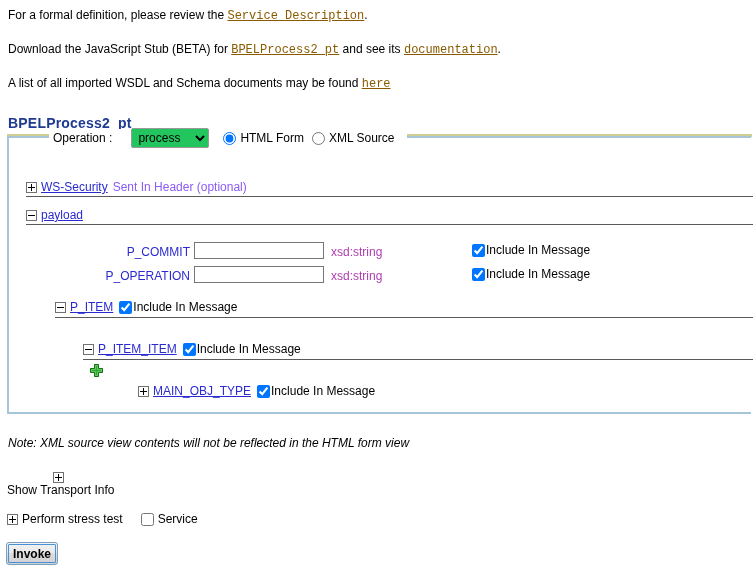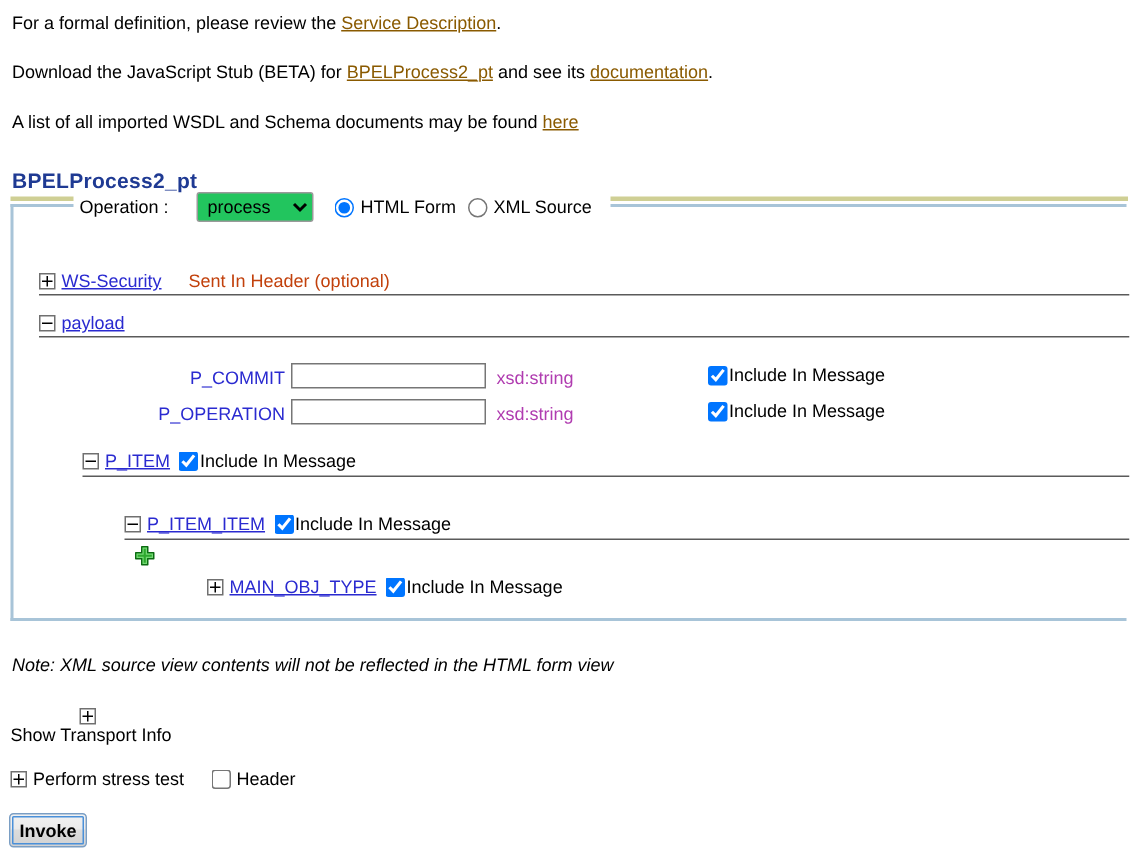--- a/index.html
+++ b/index.html
@@ -28,20 +28,21 @@
     font-size: 12px;
     color: #000;
   }
   .intro .p1 { margin-top: 8px; }
   .intro .p2 { margin-top: 19px; }
   .intro .p3 { margin-top: 19px; }
 
   a.lnk {
     color: #8a5a00;
     text-decoration: underline;
+    font-family: Liberation Mono, monospace;
   }
   .ital { }
 
   
   .svc-title-wrap {
     margin-top: 24px;
     padding: 0 8px;
   }
   .svc-title {
     font-size: 14px;
@@ -155,22 +156,22 @@
     width: 1px;
     height: 7px;
     background: #000;
   }
   .node-link {
     color: #2a2ad0;
     text-decoration: underline;
     cursor: pointer;
   }
   .node-plain {
-    color: #c2410c;
-    margin-left: 18px;
+    color: #8b5cf6;
+    margin-left: 5px;
   }
 
   
   .cb-wrap {
     display: inline-flex;
     align-items: center;
     margin-left: 6px;
   }
   .cb-wrap input[type="checkbox"] {
     margin: 0 1px 0 0;
@@ -372,17 +373,17 @@
 <div class="bottom-row" style="left:7px; top:472px;flex-direction:column;">
   <span class="toggle plus"></span>
   <span class="txtlbl">Show Transport Info</span>
 </div>
 
 <div class="bottom-row" style="left:7px; top:512px;">
   <span class="toggle plus"></span>
   <span class="txtlbl">Perform stress test</span>
   <span class="cb-wrap" style="margin-left:18px;">
     <input type="checkbox" style="">
-    <span class="cb-text" style="margin-left:3px;">Header</span>
+    <span class="cb-text" style="margin-left:3px;">Service</span>
   </span>
 </div>
 
 <button class="invoke-btn">Invoke</button>
 
 </body></html>

